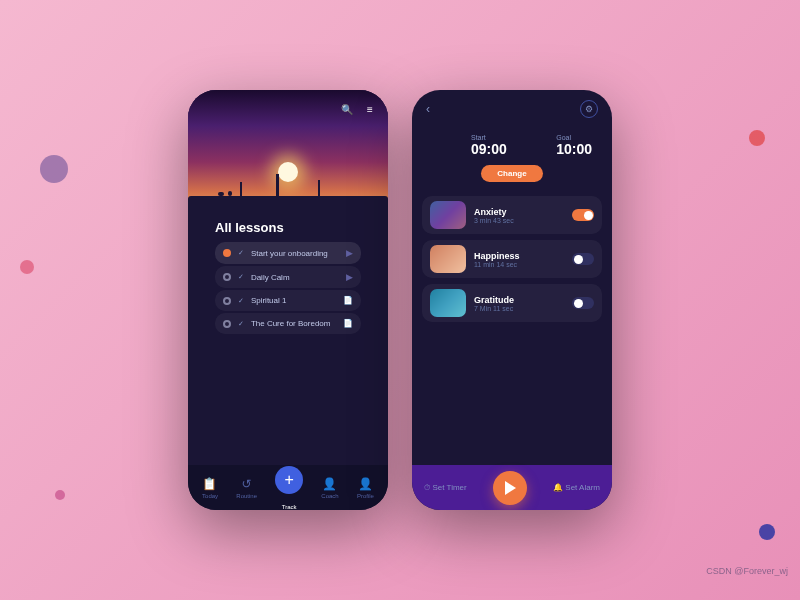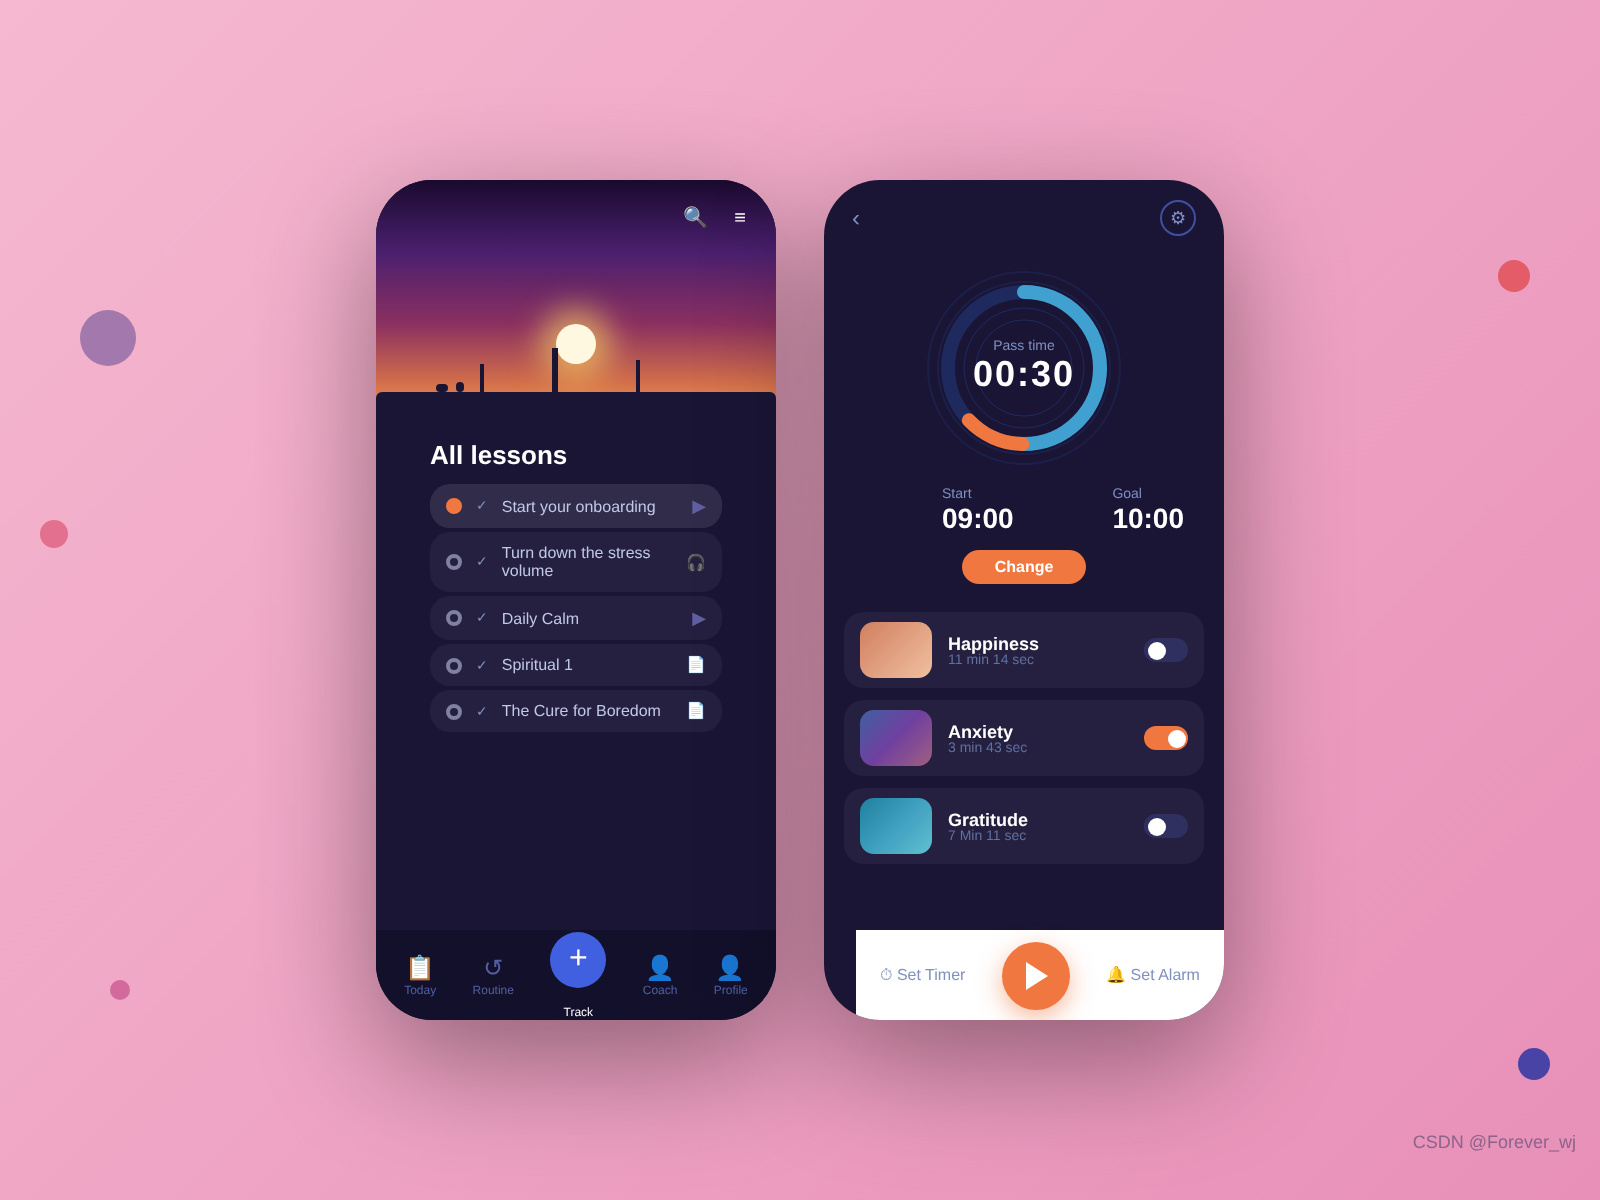--- a/index.html
+++ b/index.html
@@ -449,24 +449,24 @@
       top: 1.5px;
     }
 
     .toggle.on .toggle-knob { right: 1.5px; }
     .toggle.off .toggle-knob { left: 1.5px; }
 
     
     .play-bar {
       position: absolute;
       bottom: 0;
-      left: 16px;
+      left: 0;
       right: 0;
       height: 45px;
-      background: #ffffff;
+      background: #4c1d95;
       display: flex;
       align-items: center;
       justify-content: space-between;
       padding: 0 12px;
     }
 
     .play-bar-btn {
       background: none;
       border: none;
       color: #8090c0;
@@ -557,26 +557,20 @@
 
       <div class="lesson-list">
 
         <div class="lesson-item active-lesson">
           <div class="lesson-dot orange"></div>
           <span class="check-icon">✓</span>
           <span class="lesson-text">Start your onboarding</span>
           <span class="lesson-icon-right">▶</span>
         </div>
 
-        <div class="lesson-item">
-          <div class="lesson-dot"></div>
-          <span class="check-icon">✓</span>
-          <span class="lesson-text">Turn down the stress volume</span>
-          <span class="lesson-icon-right" style="font-size:8px;">🎧</span>
-        </div>
 
         <div class="lesson-item">
           <div class="lesson-dot"></div>
           <span class="check-icon">✓</span>
           <span class="lesson-text">Daily Calm</span>
           <span class="lesson-icon-right">▶</span>
         </div>
 
         <div class="lesson-item">
           <div class="lesson-dot"></div>
@@ -619,80 +613,60 @@
   </div>
 
   <div class="phone phone-right">
 
     <div class="right-header">
       <div class="back-arrow">‹</div>
       <div class="settings-icon">⚙</div>
     </div>
 
     <div class="timer-area">
-      <div class="ring-container">
-        <svg class="ring-svg" viewBox="0 0 110 110">
-
-          <circle cx="55" cy="55" r="48" fill="none" stroke="#1e2a5e" stroke-width="1" opacity="0.5"></circle>
-          <circle cx="55" cy="55" r="43" fill="none" stroke="#1e2a5e" stroke-width="1" opacity="0.5"></circle>
-
-          <circle cx="55" cy="55" r="38" fill="none" stroke="#1e2a5e" stroke-width="7"></circle>
-
-          <circle cx="55" cy="55" r="38" fill="none" stroke="#40a0d0" stroke-width="7" stroke-linecap="round" stroke-dasharray="180 239" stroke-dashoffset="60" transform="rotate(-90 55 55)"></circle>
-
-          <circle cx="55" cy="55" r="38" fill="none" stroke="#f07840" stroke-width="7" stroke-linecap="round" stroke-dasharray="30 209" stroke-dashoffset="-120" transform="rotate(-90 55 55)"></circle>
-
-          <circle cx="55" cy="55" r="30" fill="none" stroke="#1e2a5e" stroke-width="0.5"></circle>
-          <circle cx="55" cy="55" r="24" fill="none" stroke="#1e2a5e" stroke-width="0.5"></circle>
-        </svg>
-        <div class="timer-center">
-          <span class="pass-time-label">Pass time</span>
-          <span class="timer-value">00:30</span>
-        </div>
-      </div>
 
       <div class="start-goal-row">
         <div class="sg-item">
           <span class="sg-label">Start</span>
           <span class="sg-value">09:00</span>
         </div>
         <div class="sg-item">
           <span class="sg-label">Goal</span>
           <span class="sg-value">10:00</span>
         </div>
       </div>
 
       <button class="change-btn">Change</button>
     </div>
 
     <div class="meditation-list">
+
+      <div class="meditation-item">
+        <div class="med-thumb med-thumb-anxiety"></div>
+        <div class="med-info">
+          <div class="med-name">Anxiety</div>
+          <div class="med-duration">3 min 43 sec</div>
+        </div>
+        <div class="toggle on">
+          <div class="toggle-knob"></div>
+        </div>
+      </div>
 
       <div class="meditation-item">
         <div class="med-thumb med-thumb-happiness"></div>
         <div class="med-info">
           <div class="med-name">Happiness</div>
           <div class="med-duration">11 min 14 sec</div>
         </div>
         <div class="toggle off">
           <div class="toggle-knob"></div>
         </div>
       </div>
 
       <div class="meditation-item">
-        <div class="med-thumb med-thumb-anxiety"></div>
-        <div class="med-info">
-          <div class="med-name">Anxiety</div>
-          <div class="med-duration">3 min 43 sec</div>
-        </div>
-        <div class="toggle on">
-          <div class="toggle-knob"></div>
-        </div>
-      </div>
-
-      <div class="meditation-item">
         <div class="med-thumb med-thumb-gratitude"></div>
         <div class="med-info">
           <div class="med-name">Gratitude</div>
           <div class="med-duration">7 Min 11 sec</div>
         </div>
         <div class="toggle off">
           <div class="toggle-knob"></div>
         </div>
       </div>
     </div>

